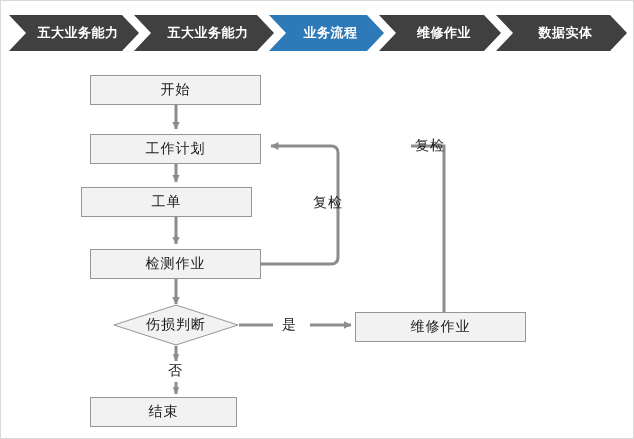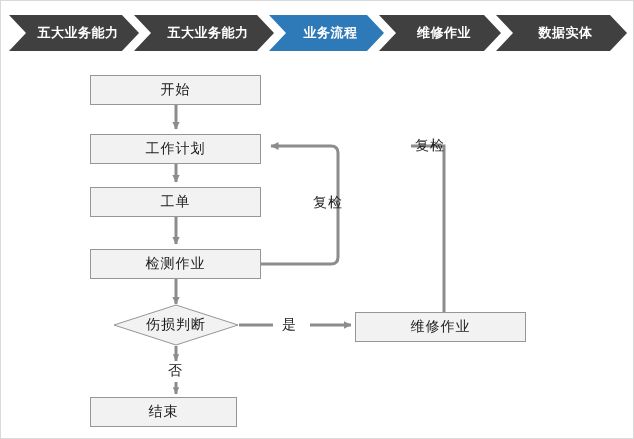--- a/index.html
+++ b/index.html
@@ -169,21 +169,21 @@
     </svg>
 
     <div class="node" style="left:89px; top:74px; width:171px; height:30px;">
       <span>开始</span>
     </div>
 
     <div class="node" style="left:89px; top:133px; width:171px; height:30px;">
       <span>工作计划</span>
     </div>
 
-    <div class="node" style="left:89px; top:186px; width:171px; height:30px;">
+    <div class="node" style="left:80px; top:186px; width:171px; height:30px;">
       <span>工单</span>
     </div>
 
     <div class="node" style="left:89px; top:248px; width:171px; height:30px;">
       <span>检测作业</span>
     </div>
 
     <div class="diamond-wrap" style="left:112px; top:303px; width:126px; height:42px;">
       <svg width="126" height="42" viewBox="0 0 126 42">
         <polygon points="63,1 125,21 63,41 1,21" fill="#f2f2f2" stroke="#969696" stroke-width="1"></polygon>

